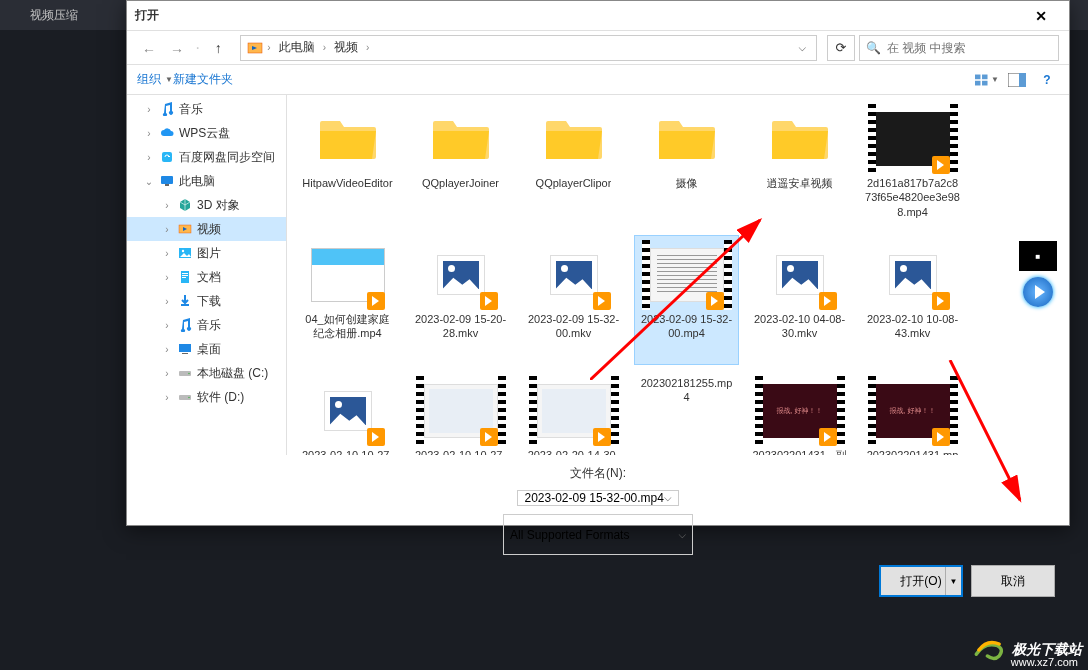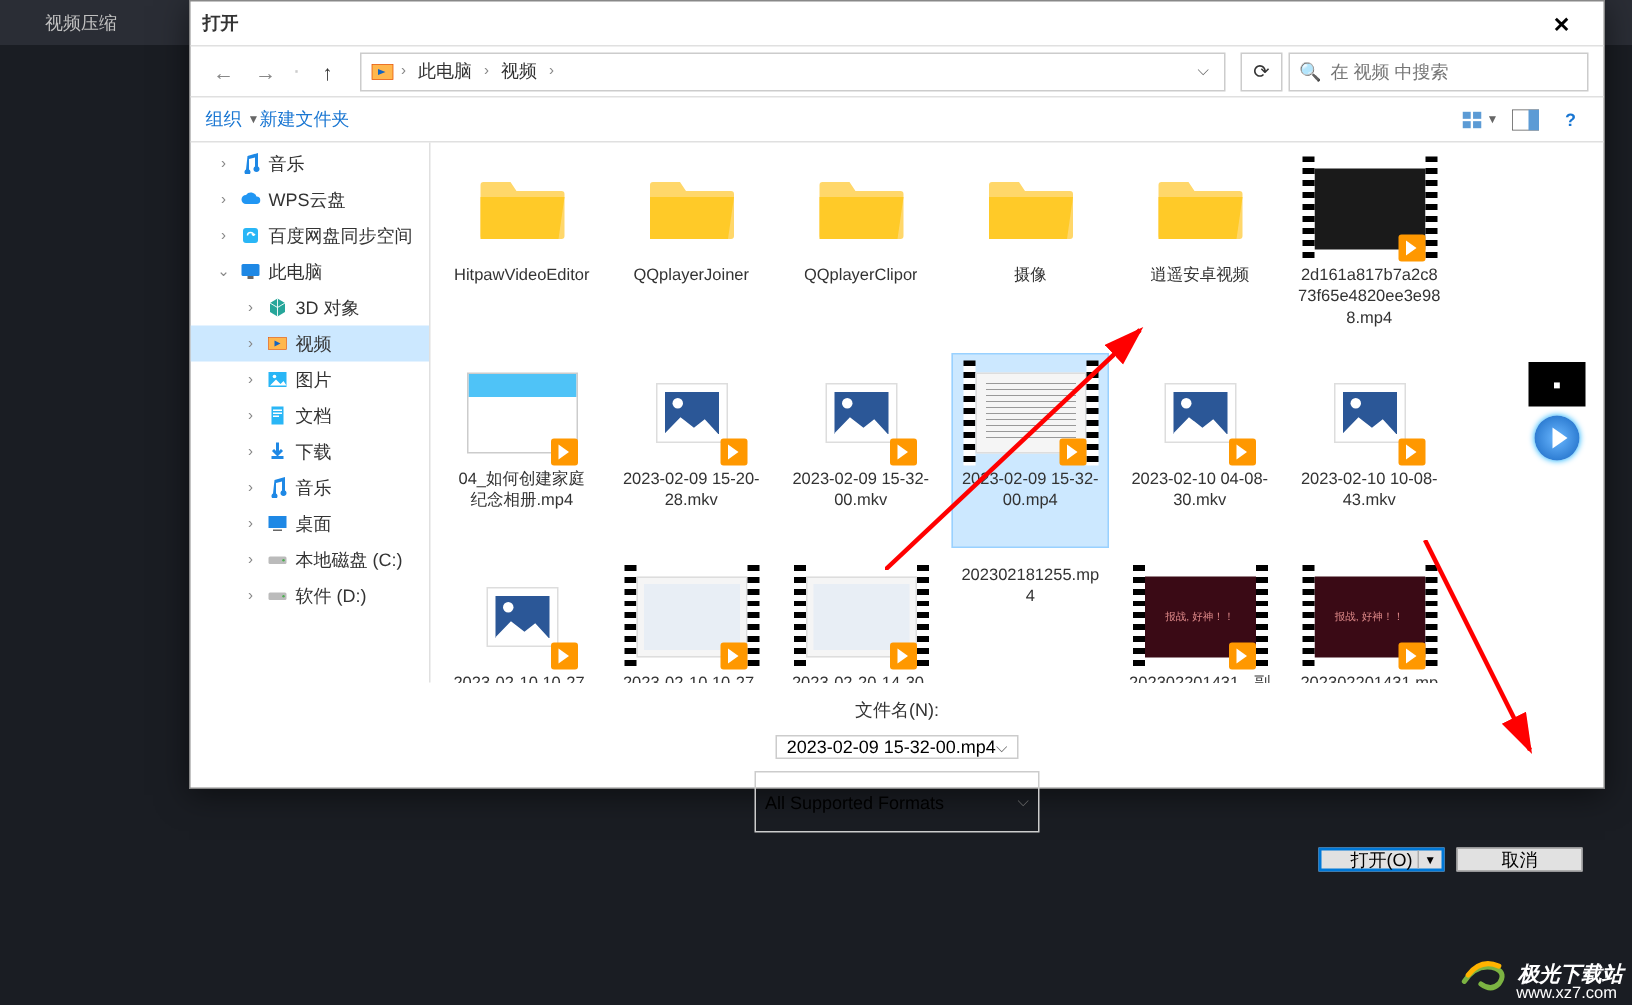--- a/index.html
+++ b/index.html
@@ -52,21 +52,21 @@
 .film-strip { position: absolute; top: 0; bottom: 0; width: 8px; background: repeating-linear-gradient(#000 0, #000 4px, #fff 4px, #fff 8px); }
 .film-left { left: 0; } .film-right { right: 0; }
 
 .footer { padding: 10px 14px; display: flex; flex-direction: column; gap: 10px; }
 .file-row { display: flex; align-items: center; gap: 8px; flex-direction: column; }
 .file-label-text { font-size: 12px; color: #333; }
 .file-combo { flex: 1; height: 24px; border: 1px solid #ccc; display: flex; align-items: center; padding: 0 6px; font-size: 12px; }
 .file-combo-arrow { margin-left: auto; font-size: 10px; color: #666; }
 .filter-combo { width: 190px; height: 41px; border: 1px solid #ccc; display: flex; align-items: center; padding: 0 6px; font-size: 12px; }
 .btn-row { display: flex; justify-content: flex-end; gap: 8px; }
-.btn { width: 84px; height: 16px; border: 1px solid #adadad; background: #e1e1e1; font-size: 12px; display: flex; align-items: center; justify-content: center; cursor: pointer; position: relative; }
+.btn { width: 84px; height: 32px; border: 1px solid #adadad; background: #e1e1e1; font-size: 12px; display: flex; align-items: center; justify-content: center; cursor: pointer; position: relative; }
 .btn.primary { border: 2px solid #0078d7; }
 .btn-split-arrow { position: absolute; right: 0; top: 0; bottom: 0; width: 16px; border-left: 1px solid #adadad; display: flex; align-items: center; justify-content: center; font-size: 8px; }
 
 .preview-pane { position: absolute; right: 6px; top: 240px; width: 50px; display: flex; flex-direction: column; align-items: center; gap: 6px; }
 .preview-thumb { width: 38px; height: 30px; background: #000; display: flex; align-items: center; justify-content: center; color: #fff; font-size: 8px; }
 .preview-play { width: 30px; height: 30px; border-radius: 50%; background: radial-gradient(#6ab7ff, #1565c0); display: flex; align-items: center; justify-content: center; box-shadow: 0 0 4px #0af; }
 .preview-play::after { content:""; border-left: 10px solid #fff; border-top: 7px solid transparent; border-bottom: 7px solid transparent; margin-left: 3px; }
 
 svg.arrow-annot { position: absolute; pointer-events: none; }
 

